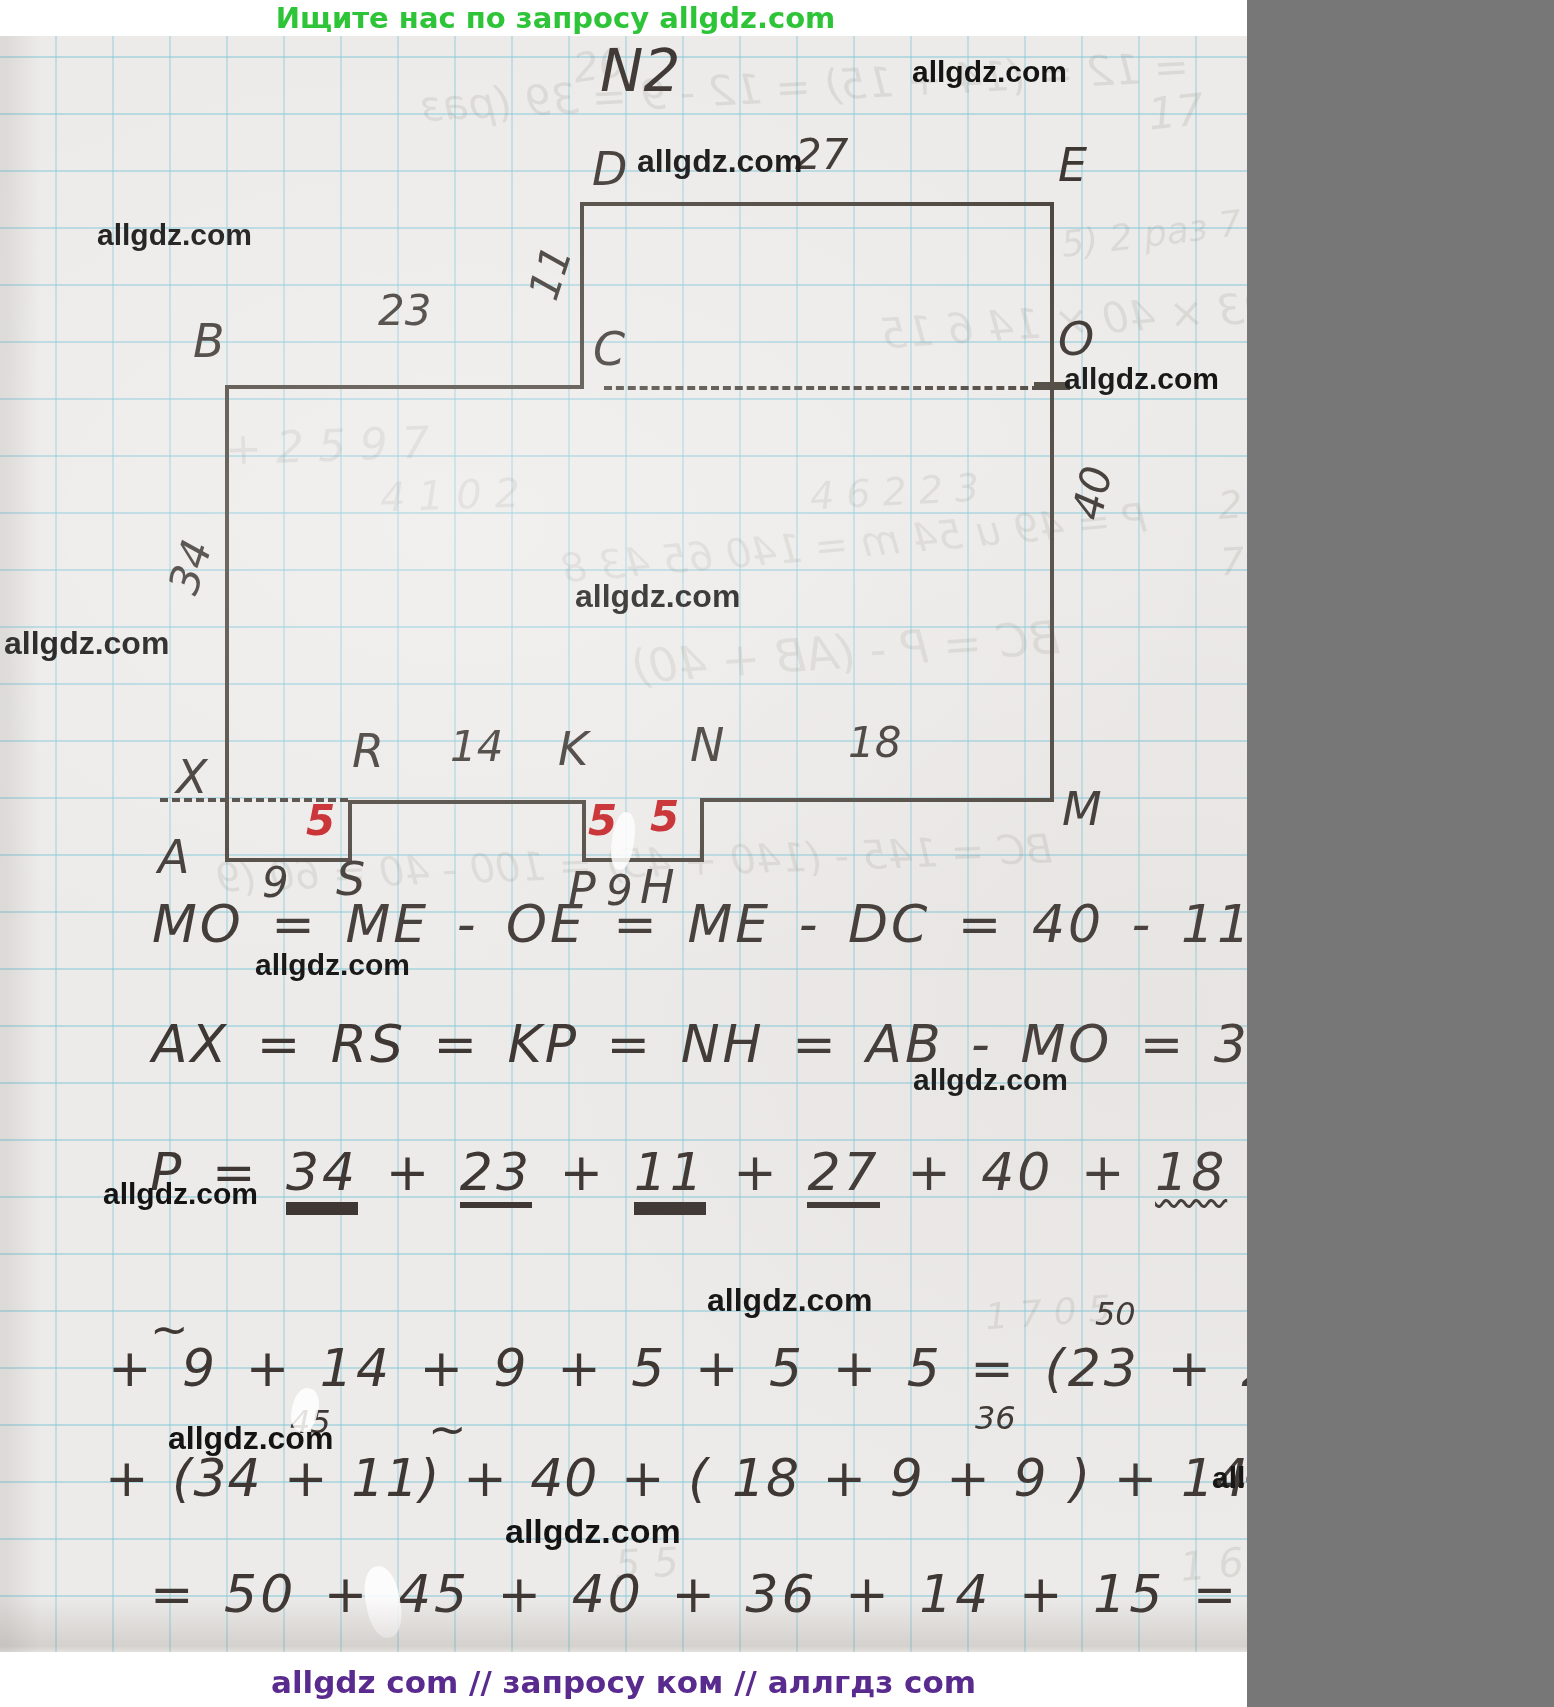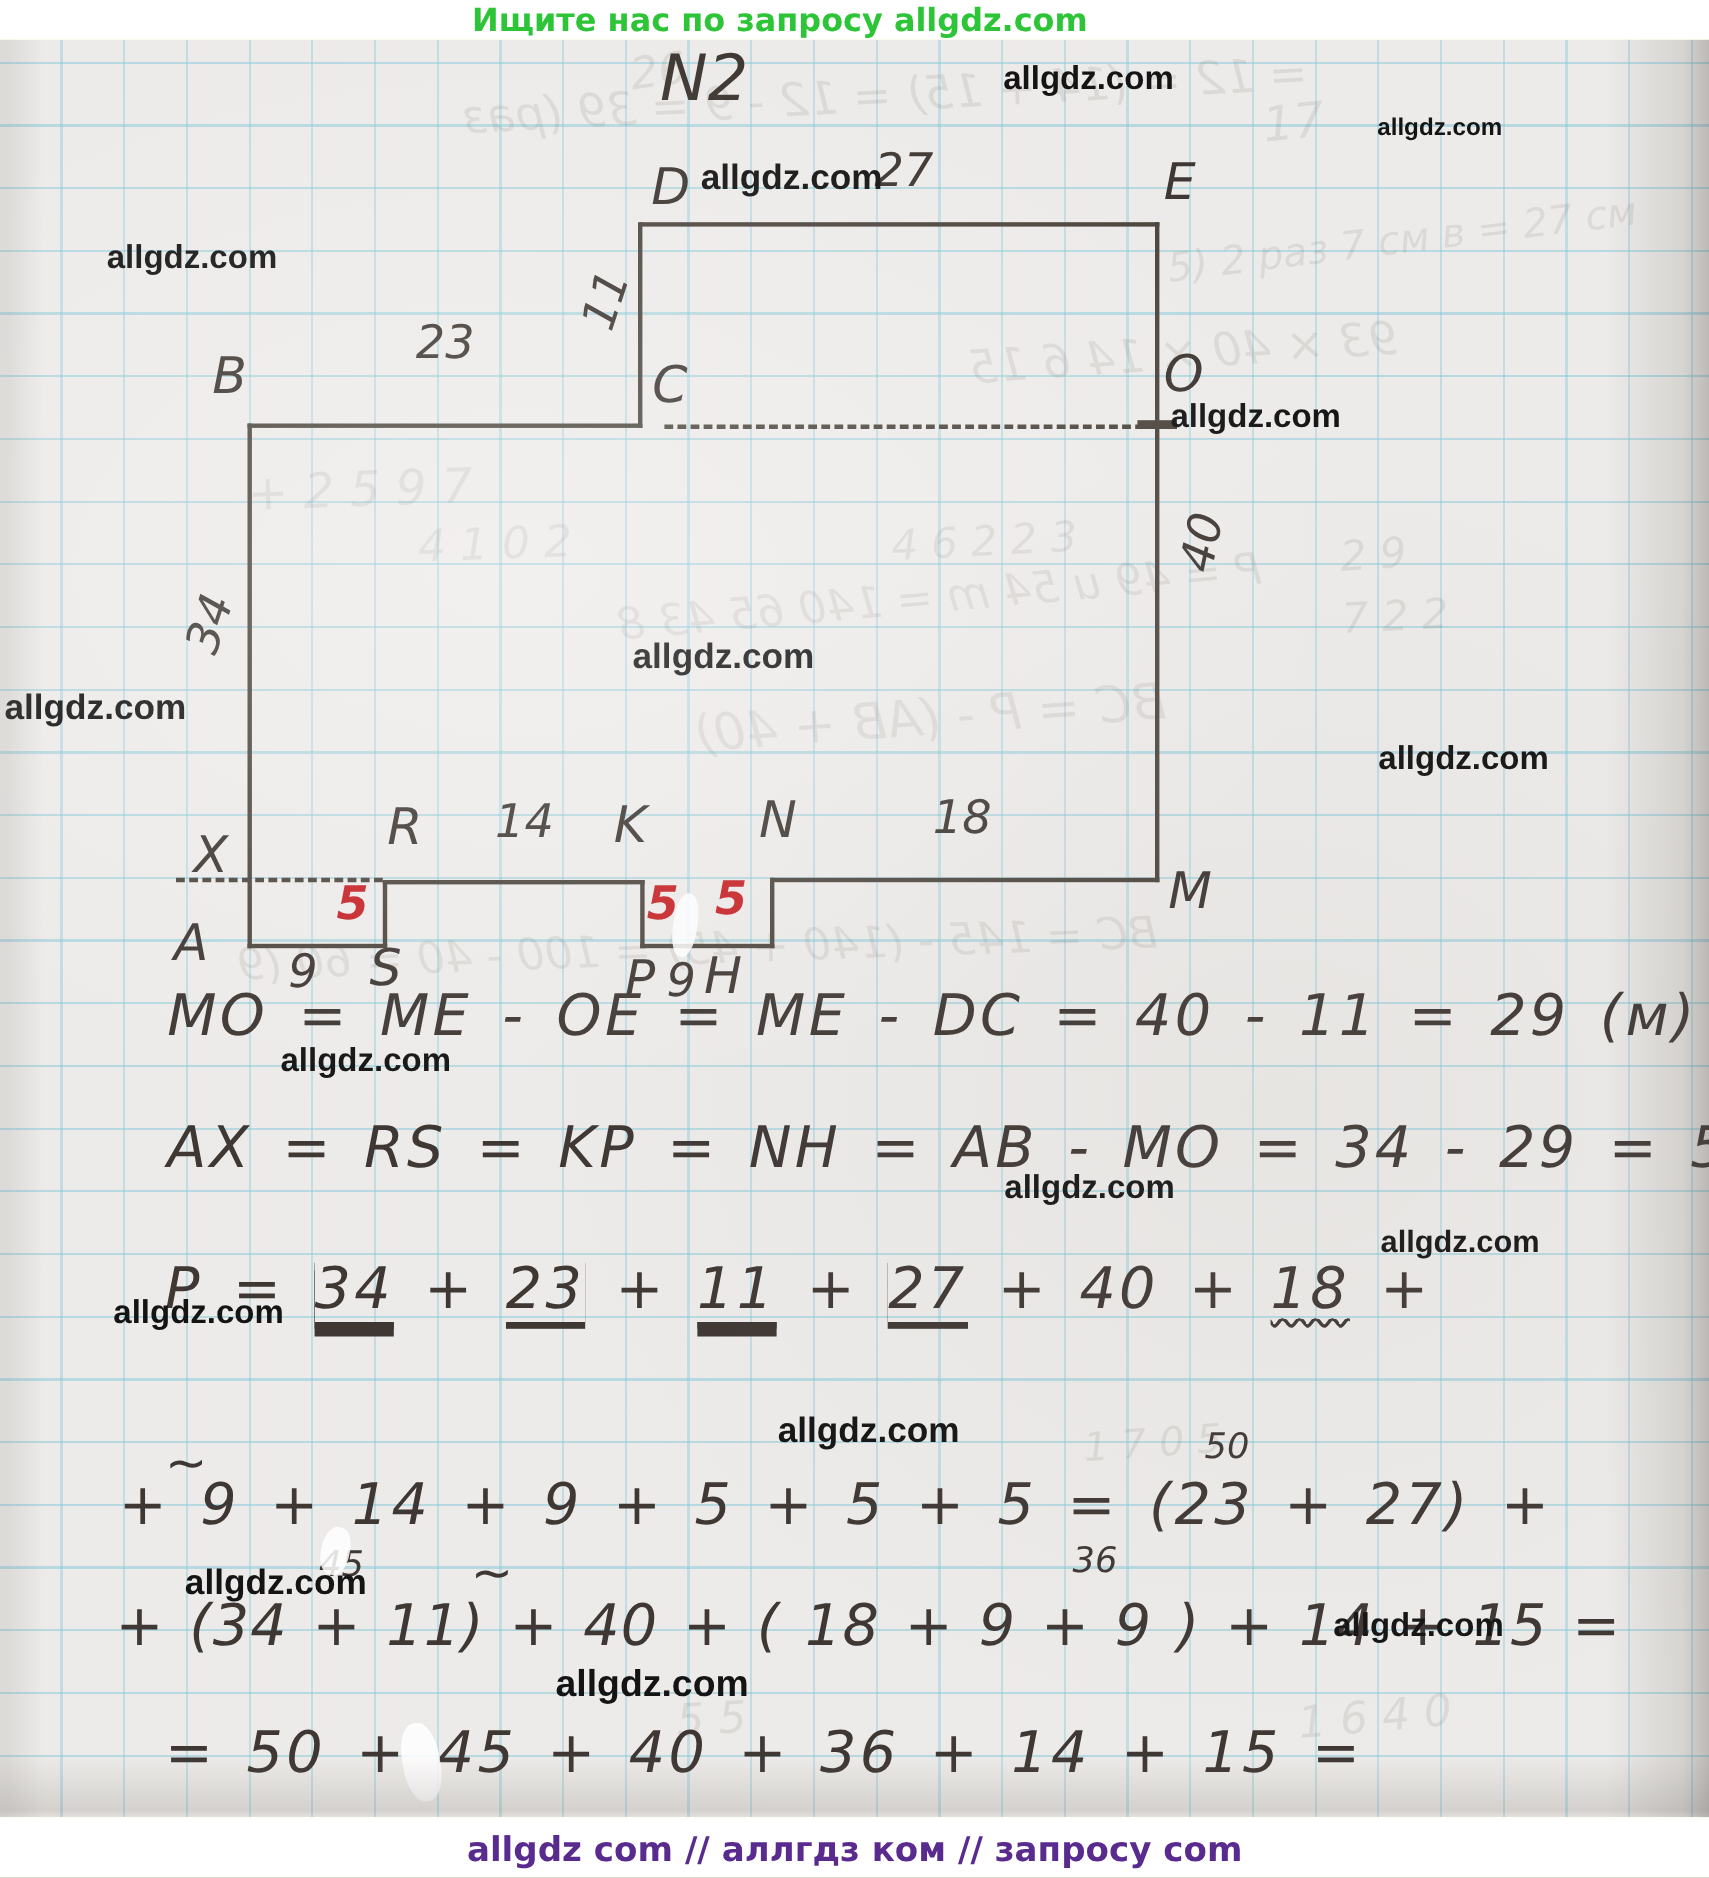--- a/index.html
+++ b/index.html
@@ -1,16 +1,16 @@
 <!DOCTYPE html>
 <html><head>
 <meta charset="utf-8">
 <style>
   html,body{margin:0;padding:0;background:#777;}
-  .page{position:relative;width:1554px;height:1707px;background:#fef9c3;overflow:hidden;
+  .page{position:relative;width:1247px;height:1707px;background:#c4b5fd;overflow:hidden;
         font-family:"DejaVu Sans",sans-serif;}
   
   .banner{position:absolute;left:0;top:0;width:100%;height:36px;background:#fff;
           display:flex;align-items:center;justify-content:center;}
   .banner span{color:#2dc437;font-size:29px;font-weight:bold;transform:translateX(-68px);}
   .bottomband{position:absolute;left:0;top:1652px;width:100%;height:55px;background:#fff;
           display:flex;align-items:flex-start;justify-content:center;}
   .bottomband span{color:#5a2b8f;font-size:31px;font-weight:bold;margin-top:12px;}
   
   .paper{position:absolute;left:0;top:36px;width:1554px;height:1616px;background-color:#edebe9;
@@ -150,16 +150,16 @@
       <span class="wm" style="left: 1212px; top: 1461px; font-size: 30px;">allgdz.com</span>
       <span class="wm" style="left: 505px; top: 1512px; font-size: 34px;">allgdz.com</span>
     </div>
 
   <div class="shade"></div>
 
   <div class="banner">
     <span>Ищите нас по запросу allgdz.com</span>
   </div>
   <div class="bottomband">
-    <span>allgdz com  //  аллгдз ком  //  запросу com</span>
+    <span>allgdz com  //  запросу ком  //  аллгдз com</span>
   </div>
 
 </div>
 
 </body></html>

